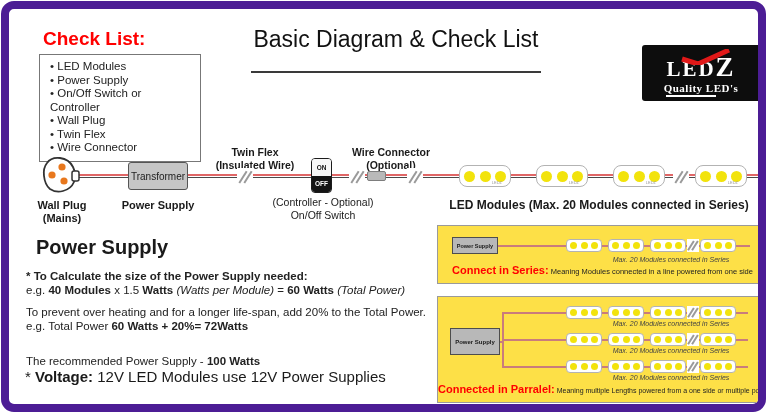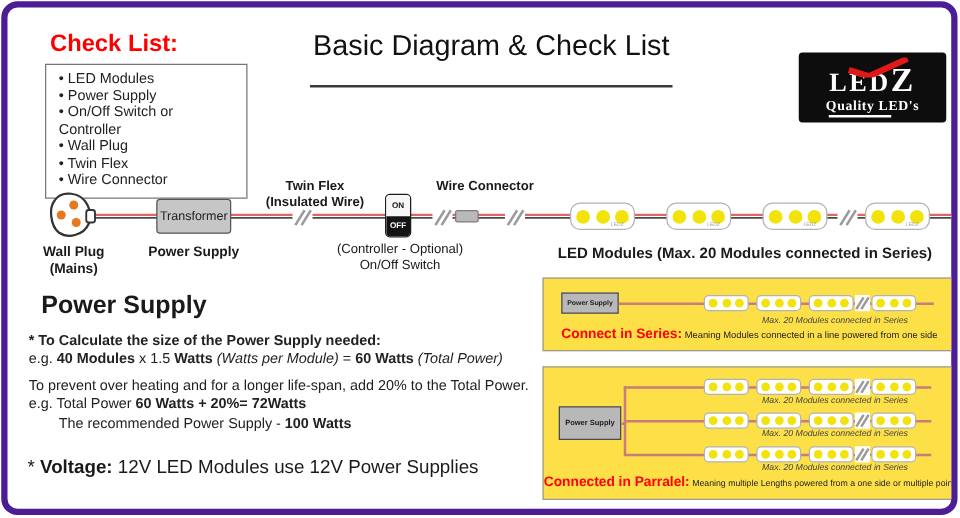--- a/index.html
+++ b/index.html
@@ -6,21 +6,21 @@
   html,body { background:#fff; }
   body {
     font-family:"Liberation Sans", sans-serif;
     color:#1a1a1a;
     width:768px; height:414px;
     position:relative;
   }
   .frame {
     position:absolute; left:1px; top:1px;
     width:765px; height:411px;
-    border:5px solid #4c1d95;
+    border:8px solid #4c1d95;
     border-radius:13px;
     background:#fff;
     overflow:hidden;
   }
   .abs { position:absolute; }
 
   
   .check-title { left:34px; top:19px; font-size:19px; font-weight:bold; color:#ff0000; }
   .check-box {
     left:30px; top:45px; width:162px;
@@ -195,20 +195,21 @@
   </div>
   <div class="abs dlabel normal lbl-switch">
     <div>(Controller - Optional)</div>
     <div>On/Off Switch</div>
   </div>
 
   <div class="abs brk" style="left:340px; top:159px;"></div>
   <div class="abs connector"></div>
   <div class="abs dlabel lbl-conn">
     <div>Wire Connector</div>
+    <div>(Optional)</div>
   </div>
   <div class="abs brk" style="left:398px; top:159px;"></div>
 
   <div class="abs module m1">
     <span class="dot"></span>
       <span class="dot"></span>
       <span class="dot"></span>
     <span class="mbrand">LEDZ</span>
   </div>
   <div class="abs module m2">
@@ -230,21 +231,21 @@
       <span class="dot"></span>
     <span class="mbrand">LEDZ</span>
   </div>
   <div class="abs dlabel lbl-leds">LED Modules (Max. 20 Modules connected  in Series)</div>
 
   <div class="abs ps-heading">Power Supply</div>
   <div class="abs ps-line" style="top:261px; font-weight:bold;">* To Calculate the size of the Power Supply needed:</div>
   <div class="abs ps-line" style="top:275px;"><span>e.g. </span><b>40 Modules</b><span> x 1.5 </span><b>Watts</b><i> (Watts per Module) </i><span>= </span><b>60 Watts</b><i> (Total Power)</i></div>
   <div class="abs ps-line" style="top:297px;">To prevent over heating and for a longer life-span, add 20% to the Total Power.</div>
   <div class="abs ps-line" style="top:311px;"><span>e.g. Total Power </span><b>60 Watts + 20%= 72Watts</b></div>
-  <div class="abs ps-line" style="top:327px;margin-left:24px;"><span>The recommended Power Supply - </span><b>100 Watts</b></div>
+  <div class="abs ps-line" style="top:346px;"><span>The recommended Power Supply - </span><b>100 Watts</b></div>
   <div class="abs voltage-line"><span>* </span><b>Voltage:</b><span> 12V LED Modules use 12V Power Supplies</span></div>
 
   <div class="abs sp-box series-box">
     <div class="abs mini-ps">Power Supply</div>
     <div class="abs rwire" style="left:60px; top:19px; width:252px;"></div>
     <div class="abs mmod" style="left:128px; top:13px;">
         <span class="dot"></span>
         <span class="dot"></span>
         <span class="dot"></span>
       </div>

